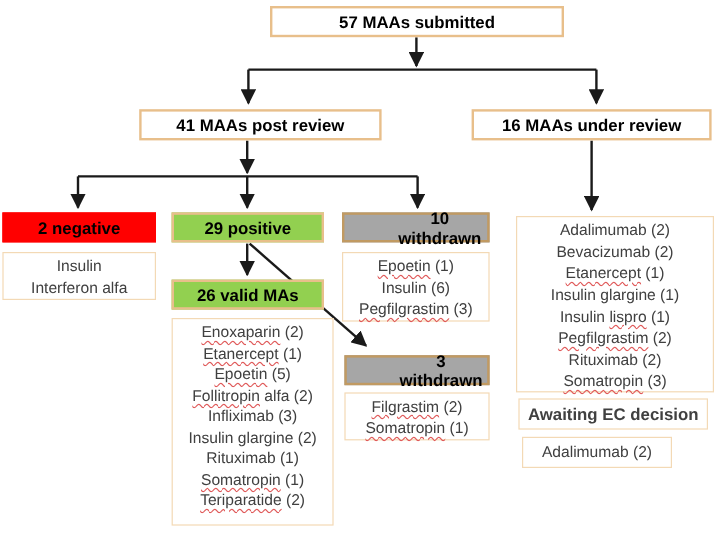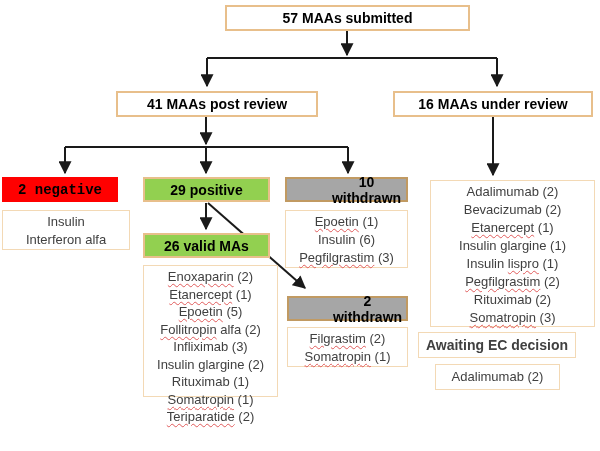--- a/index.html
+++ b/index.html
@@ -59,68 +59,68 @@
       <line x1="208" y1="203" x2="305" y2="288" marker-end="url(#ah)"></line>
     </g>
   </svg>
 
   <div class="node hdr" style="left:225px; top:5px; width:245px; height:26px;">57 MAAs submitted</div>
 
   <div class="node hdr" style="left:116px; top:91px; width:202px; height:26px;">41 MAAs post review</div>
 
   <div class="node hdr" style="left:393px; top:91px; width:200px; height:26px;">16 MAAs under review</div>
 
-  <div class="node hdr red" style="left:2px; top:177px; width:116px; height:25px;font-family:Liberation Mono, monospace;">2 negative</div>
+  <div class="node hdr red" style="left:2px; top:177px; width:128px; height:25px;">2 negative</div>
 
   <div class="listbox" style="left:2px; top:210px; width:128px; height:40px;">
       <div class="row">Insulin</div>
       <div class="row">Interferon alfa</div>
     </div>
 
   <div class="node hdr green" style="left:143px; top:177px; width:127px; height:25px;">29 positive</div>
 
   <div class="node hdr green" style="left:143px; top:233px; width:127px; height:25px;">26 valid MAs</div>
 
-  <div class="listbox tight" style="left:143px; top:265px; width:135px; height:132px;">
+  <div class="listbox tight" style="left:143px; top:265px; width:135px; height:173px;">
       <div class="row"><span class="sq">Enoxaparin</span> (2)</div>
       <div class="row"><span class="sq">Etanercept</span> (1)</div>
       <div class="row"><span class="sq">Epoetin</span> (5)</div>
       <div class="row"><span class="sq">Follitropin</span> alfa (2)</div>
       <div class="row">Infliximab (3)</div>
       <div class="row">Insulin glargine (2)</div>
       <div class="row">Rituximab (1)</div>
       <div class="row"><span class="sq">Somatropin</span> (1)</div>
       <div class="row"><span class="sq">Teriparatide</span> (2)</div>
     </div>
 
   <div class="node hdr gray" style="left:285px; top:177px; width:123px; height:25px;">10 withdrawn</div>
 
   <div class="listbox" style="left:285px; top:210px; width:123px; height:58px;">
       <div class="row"><span class="sq">Epoetin</span> (1)</div>
       <div class="row">Insulin (6)</div>
       <div class="row"><span class="sq">Pegfilgrastim</span> (3)</div>
     </div>
 
-  <div class="node hdr gray" style="left:287px; top:296px; width:121px; height:25px;">2 withdrawn</div>
+  <div class="node hdr gray" style="left:287px; top:296px; width:121px; height:25px;">3 withdrawn</div>
 
   <div class="listbox" style="left:287px; top:327px; width:121px; height:40px;">
       <div class="row"><span class="sq">Filgrastim</span> (2)</div>
       <div class="row"><span class="sq">Somatropin</span> (1)</div>
     </div>
 
   <div class="listbox" style="left:430px; top:180px; width:165px; height:147px;">
       <div class="row">Adalimumab (2)</div>
       <div class="row">Bevacizumab (2)</div>
       <div class="row"><span class="sq">Etanercept</span> (1)</div>
       <div class="row">Insulin glargine (1)</div>
       <div class="row">Insulin <span class="sq">lispro</span> (1)</div>
       <div class="row"><span class="sq">Pegfilgrastim</span> (2)</div>
       <div class="row">Rituximab (2)</div>
       <div class="row"><span class="sq">Somatropin</span> (3)</div>
     </div>
 
-  <div class="listbox bold-list" style="left:418px; top:332px; width:158px; height:26px; display:flex; align-items:center; justify-content:center; padding-top:0;">Awaiting EC decision</div>
+  <div class="listbox bold-list" style="left:432px; top:332px; width:158px; height:26px; display:flex; align-items:center; justify-content:center; padding-top:0;">Awaiting EC decision</div>
 
   <div class="listbox" style="left:435px; top:364px; width:125px; height:26px; display:flex; align-items:center; justify-content:center; padding-top:0;">
       <div class="row">Adalimumab (2)</div>
     </div>
 
 </div>
 
 </body></html>

